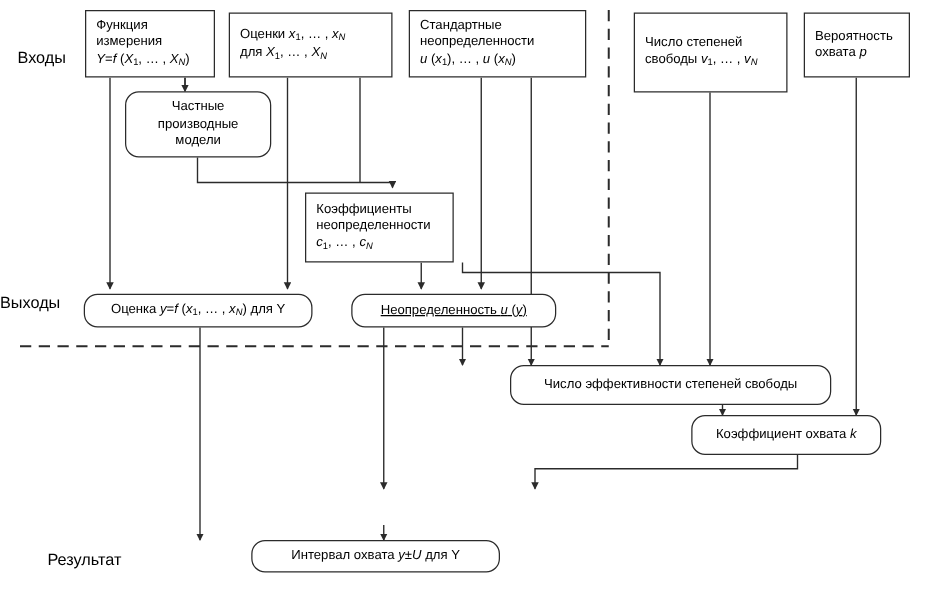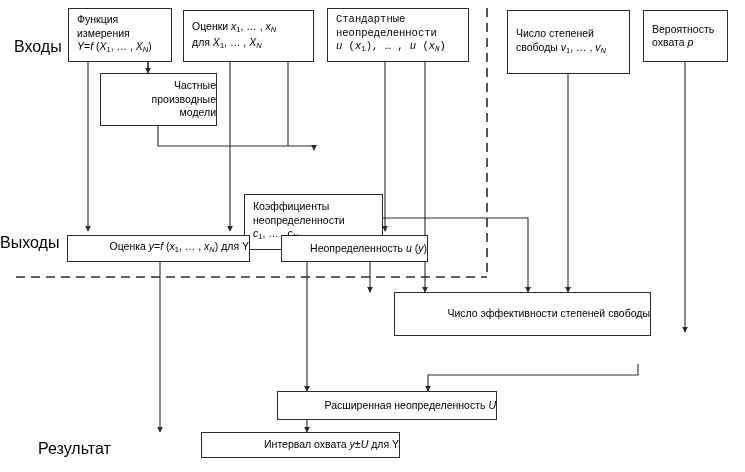--- a/index.html
+++ b/index.html
@@ -19,24 +19,24 @@
     color:#000000;
     font-size:10.5px;
     line-height:13.5px;
     display:flex;
     flex-direction:column;
     justify-content:center;
     z-index:3;
   }
   .node .ln{white-space:nowrap;}
   .node.pad-l{padding-left:8px;align-items:flex-start;text-align:left;}
-  .node.center{align-items:flex-end;text-align:center;}
+  .node.center{align-items:center;text-align:center;border-radius:11px;}
   .side-label{
     position:absolute;
-    font-size:16px;
+    font-size:13px;
     color:#000;
     white-space:nowrap;
     z-index:3;
   }
   i.it{font-style:italic;}
   sub{font-size:7.5px;vertical-align:-2px;}
 </style>
 </head>
 <body>
 
@@ -100,21 +100,21 @@
     <span class="ln">Функция</span>
     <span class="ln">измерения</span>
     <span class="ln"><i class="it">Y</i>=<i class="it">f</i> (<i class="it">X</i><sub>1</sub>, … , <i class="it">X</i><sub><i class="it">N</i></sub>)</span>
   </div>
 
   <div class="node pad-l" style="left:183px;top:10px;width:131px;height:52px;">
     <span class="ln">Оценки <i class="it">x</i><sub>1</sub>, … , <i class="it">x</i><sub><i class="it">N</i></sub></span>
     <span class="ln">для <i class="it">X</i><sub>1</sub>, … , <i class="it">X</i><sub><i class="it">N</i></sub></span>
   </div>
 
-  <div class="node pad-l" style="left:327px;top:8px;width:142px;height:54px;font-family:Liberation Mono, monospace;">
+  <div class="node pad-l" style="left:327px;top:8px;width:142px;height:54px;">
     <span class="ln">Стандартные</span>
     <span class="ln">неопределенности</span>
     <span class="ln"><i class="it">u</i> (<i class="it">x</i><sub>1</sub>), … , <i class="it">u</i> (<i class="it">x</i><sub><i class="it">N</i></sub>)</span>
   </div>
 
   <div class="node pad-l" style="left:507px;top:10px;width:123px;height:64px;">
     <span class="ln">Число степеней</span>
     <span class="ln">свободы <i class="it">v</i><sub>1</sub>, … , <i class="it">v</i><sub><i class="it">N</i></sub></span>
   </div>
 
@@ -122,40 +122,40 @@
     <span class="ln">Вероятность</span>
     <span class="ln">охвата <i class="it">p</i></span>
   </div>
 
   <div class="node center" style="left:100px;top:73px;width:117px;height:53px;">
     <span class="ln">Частные</span>
     <span class="ln">производные</span>
     <span class="ln">модели</span>
   </div>
 
-  <div class="node pad-l" style="left:244px;top:154px;width:139px;height:56px;margin-top:40px;">
+  <div class="node pad-l" style="left:244px;top:154px;width:119px;height:56px;">
     <span class="ln">Коэффициенты</span>
     <span class="ln">неопределенности</span>
     <span class="ln"><i class="it">c</i><sub>1</sub>, … , <i class="it">c</i><sub><i class="it">N</i></sub></span>
   </div>
 
   <div class="node center" style="left:67px;top:235px;width:183px;height:27px;">
     <span class="ln">Оценка <i class="it">y</i>=<i class="it">f</i> (<i class="it">x</i><sub>1</sub>, … , <i class="it">x</i><sub><i class="it">N</i></sub>) для Y</span>
   </div>
 
-  <div class="node center" style="left:281px;top:235px;width:147px;height:27px;">
+  <div class="node center" style="left:281px;top:235px;width:164px;height:27px;text-decoration:underline;">
     <span class="ln">Неопределенность <i class="it">u</i> (<i class="it">y</i>)</span>
   </div>
 
-  <div class="node center" style="left:394px;top:292px;width:257px;height:44px;">
+  <div class="node center" style="left:408px;top:292px;width:257px;height:32px;">
     <span class="ln">Число эффективности степеней свободы</span>
   </div>
 
+  <div class="node center" style="left:553px;top:332px;width:152px;height:32px;">
+    <span class="ln">Коэффициент охвата <i class="it">k</i></span>
+  </div>
 
-  <div class="node center" style="left:277px;top:391px;width:220px;height:29px;">
-    <span class="ln">Расширенная неопределенность <i class="it">U</i></span>
-  </div>
 
   <div class="node center" style="left:201px;top:432px;width:199px;height:26px;">
     <span class="ln">Интервал охвата <i class="it">y</i>±<i class="it">U</i> для Y</span>
   </div>
 
 </div>
 
 </body></html>

